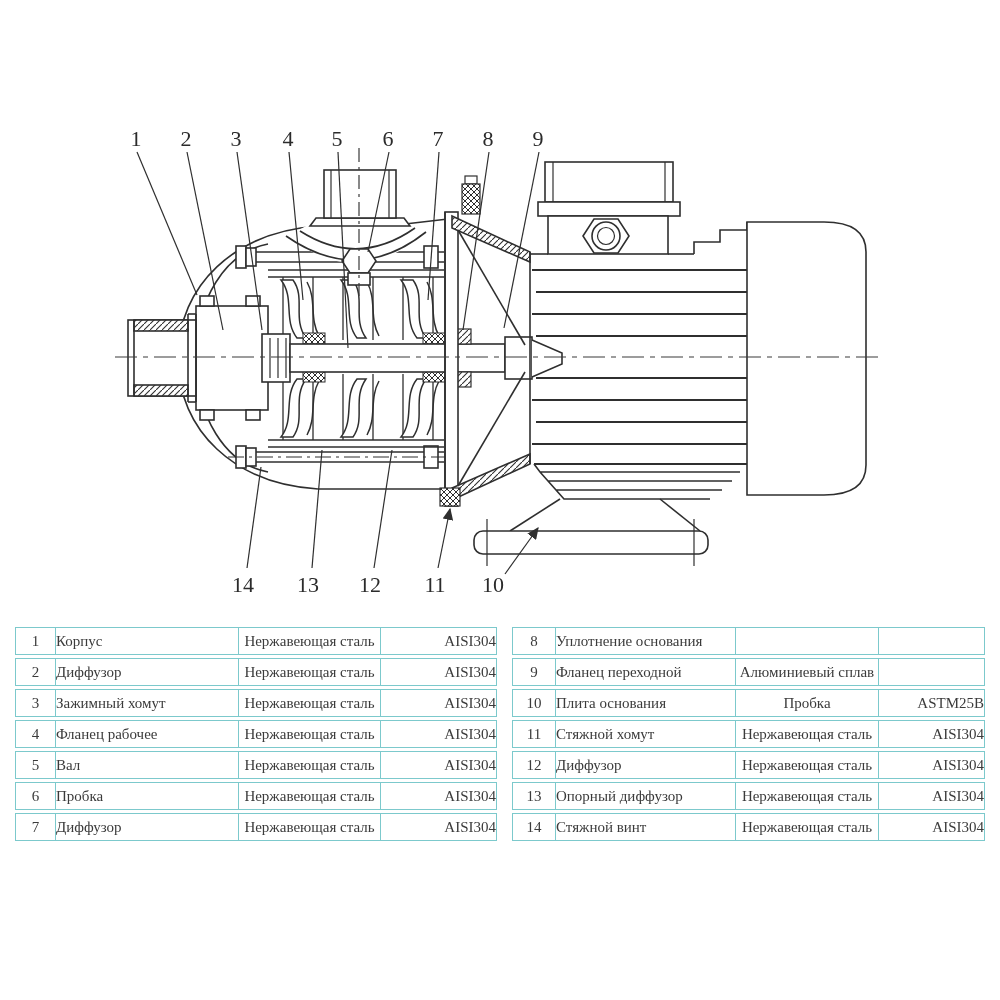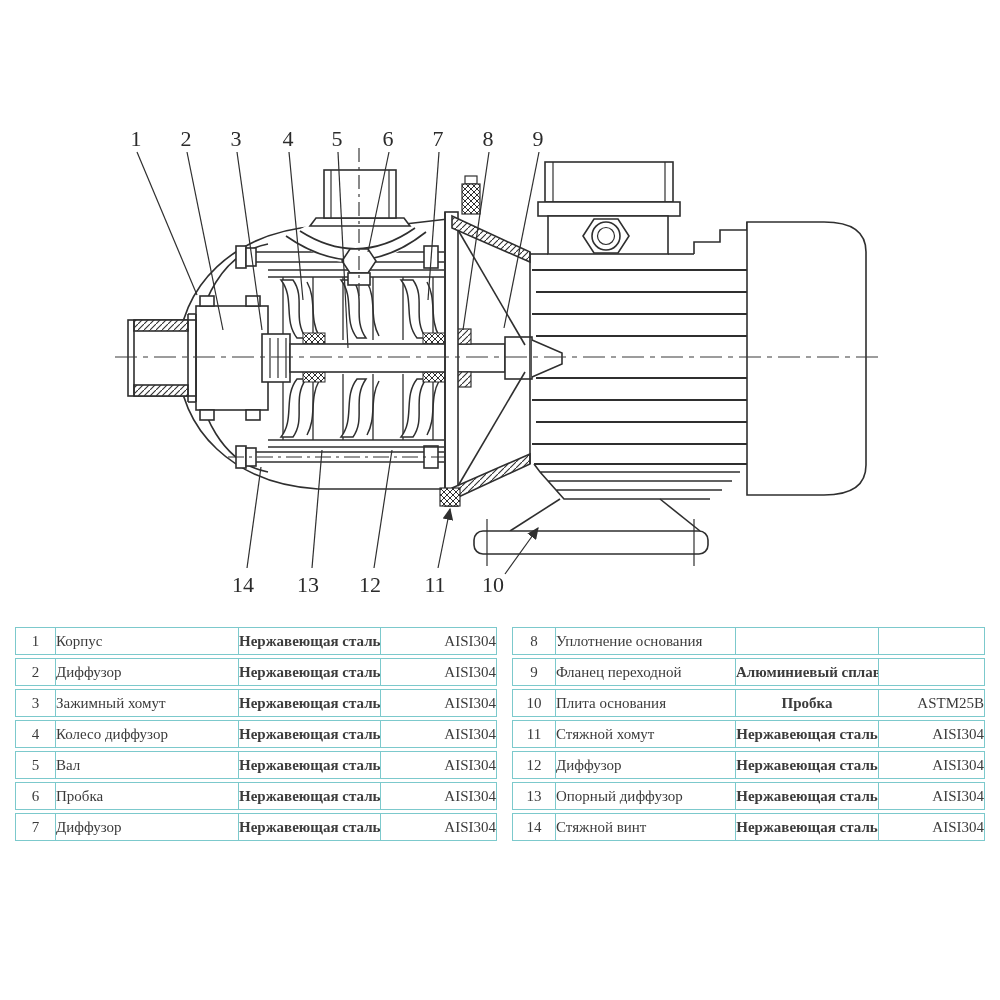--- a/index.html
+++ b/index.html
@@ -7,21 +7,21 @@
         font-family:"Liberation Serif",serif;color:#3b3b3b;}
   .drawing{position:absolute;left:0;top:0;}
   svg text.callout{font-family:"Liberation Serif",serif;font-size:22px;fill:#2b2b2b;}
   table.parts{position:absolute;border-collapse:separate;border-spacing:0 3px;table-layout:fixed;}
   table.parts td{height:28px;box-sizing:border-box;background:#ffffff;
       border-top:1.6px solid #7cc9cc;border-bottom:1.6px solid #7cc9cc;border-left:1.6px solid #7cc9cc;
       font-size:15px;color:#3b3b3b;white-space:nowrap;overflow:hidden;padding:0;}
   table.parts td:last-child{border-right:1.6px solid #7cc9cc;}
   td.num{text-align:center;}
   td.name{padding-left:8px;text-align:left;}
-  td.mat{text-align:center;font-weight:bold;}
+  td.mat{text-align:center;}
   td.grade{text-align:right;}
   #tbl-left{left:15px;top:624px;width:482px;}
   #tbl-right{left:512px;top:624px;width:473px;}
   #tbl-left .c-num{width:40px}#tbl-left .c-name{width:183px}#tbl-left .c-mat{width:142px}#tbl-left .c-grade{width:117px}
   #tbl-right .c-num{width:43px}#tbl-right .c-name{width:180px}#tbl-right .c-mat{width:143px}#tbl-right .c-grade{width:107px}
 </style>
 </head>
 <body>
 
 <div class="page">
@@ -279,21 +279,21 @@
         <td class="grade">AISI304</td>
       </tr>
       <tr>
         <td class="num">3</td>
         <td class="name">Зажимный хомут</td>
         <td class="mat">Нержавеющая сталь</td>
         <td class="grade">AISI304</td>
       </tr>
       <tr>
         <td class="num">4</td>
-        <td class="name">Колесо диффузор</td>
+        <td class="name">Фланец рабочее</td>
         <td class="mat">Нержавеющая сталь</td>
         <td class="grade">AISI304</td>
       </tr>
       <tr>
         <td class="num">5</td>
         <td class="name">Вал</td>
         <td class="mat">Нержавеющая сталь</td>
         <td class="grade">AISI304</td>
       </tr>
       <tr>

